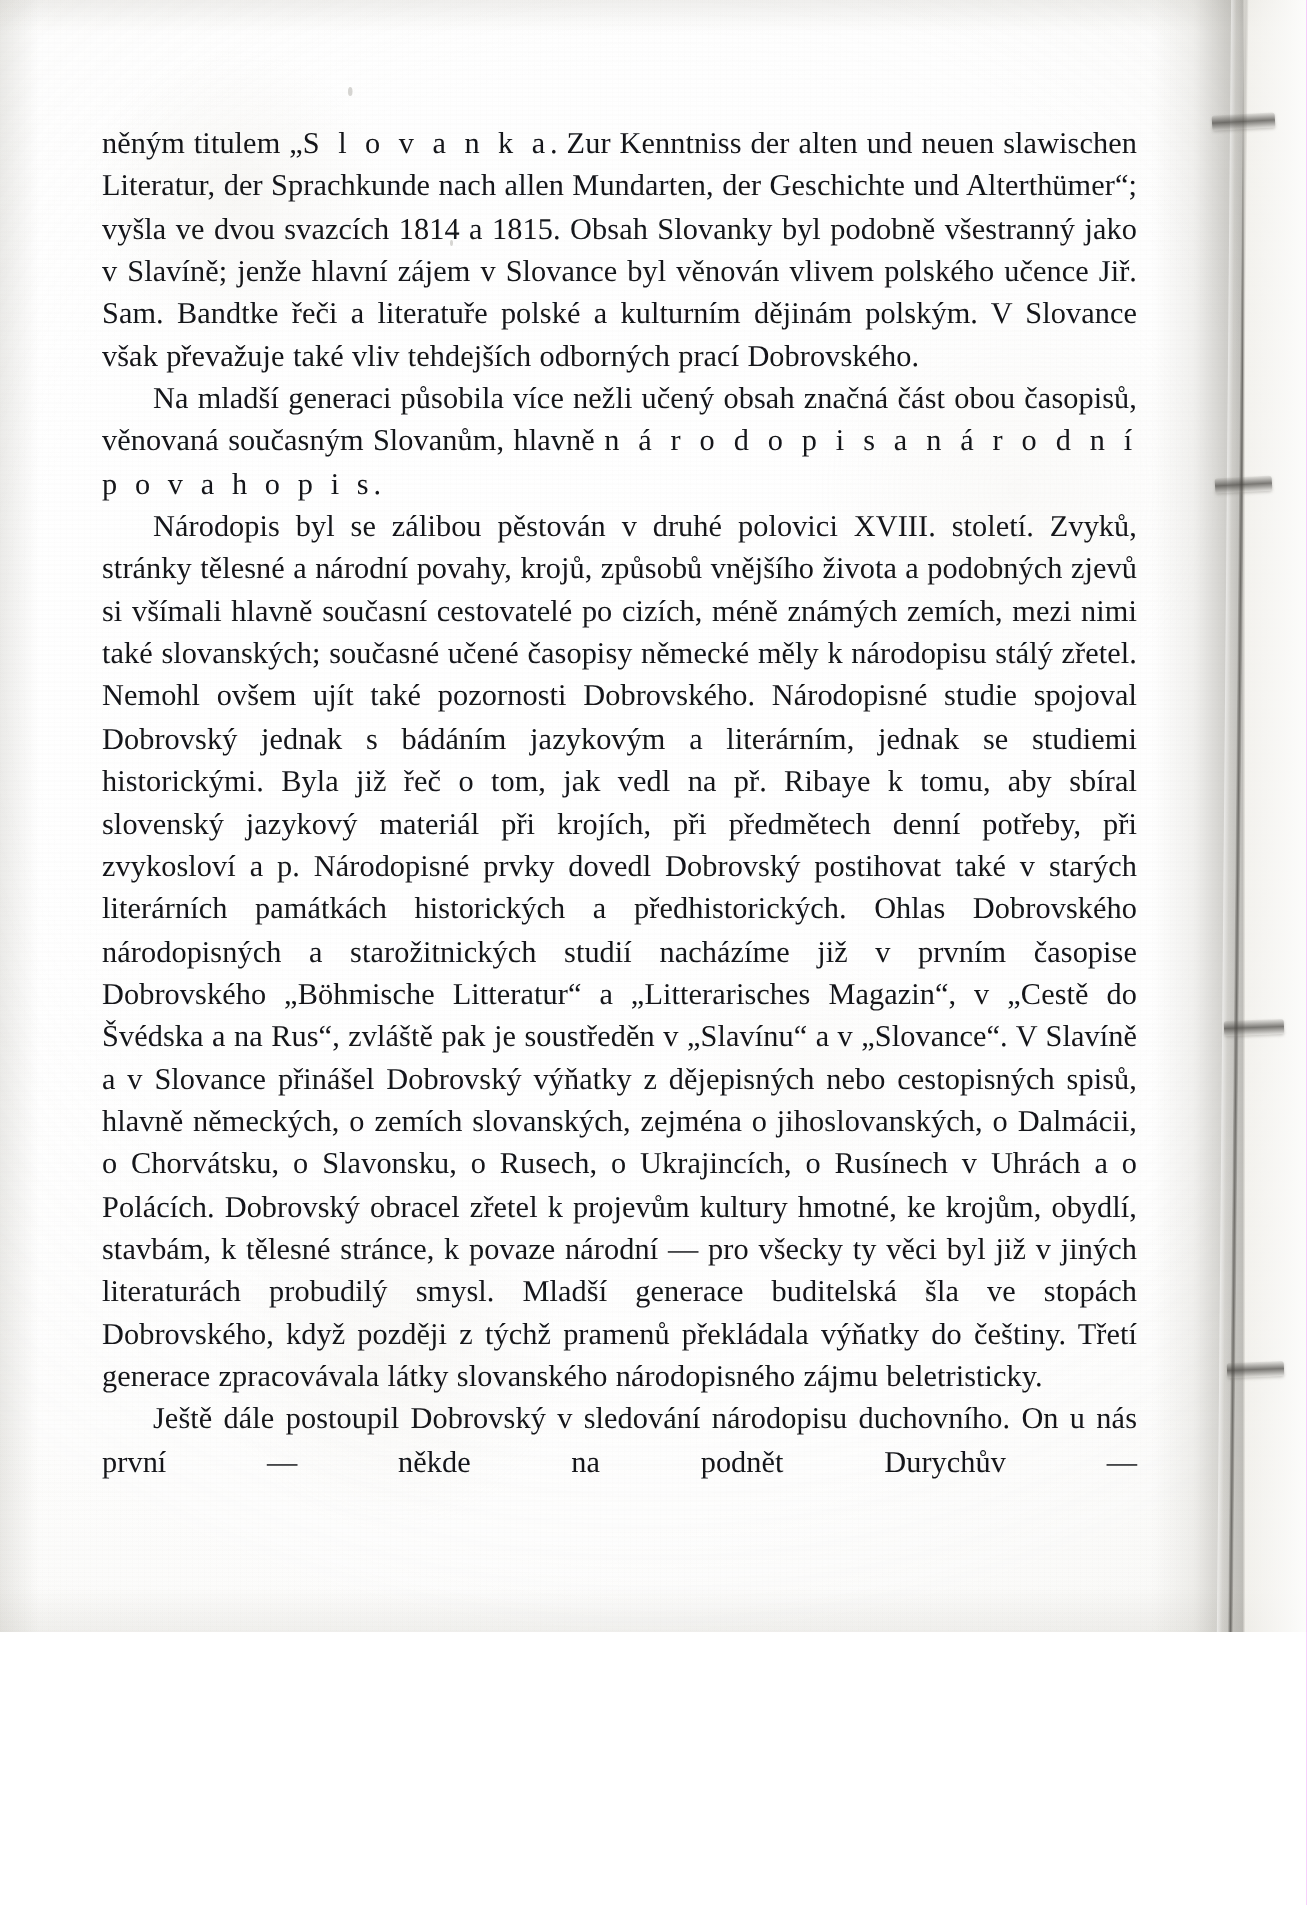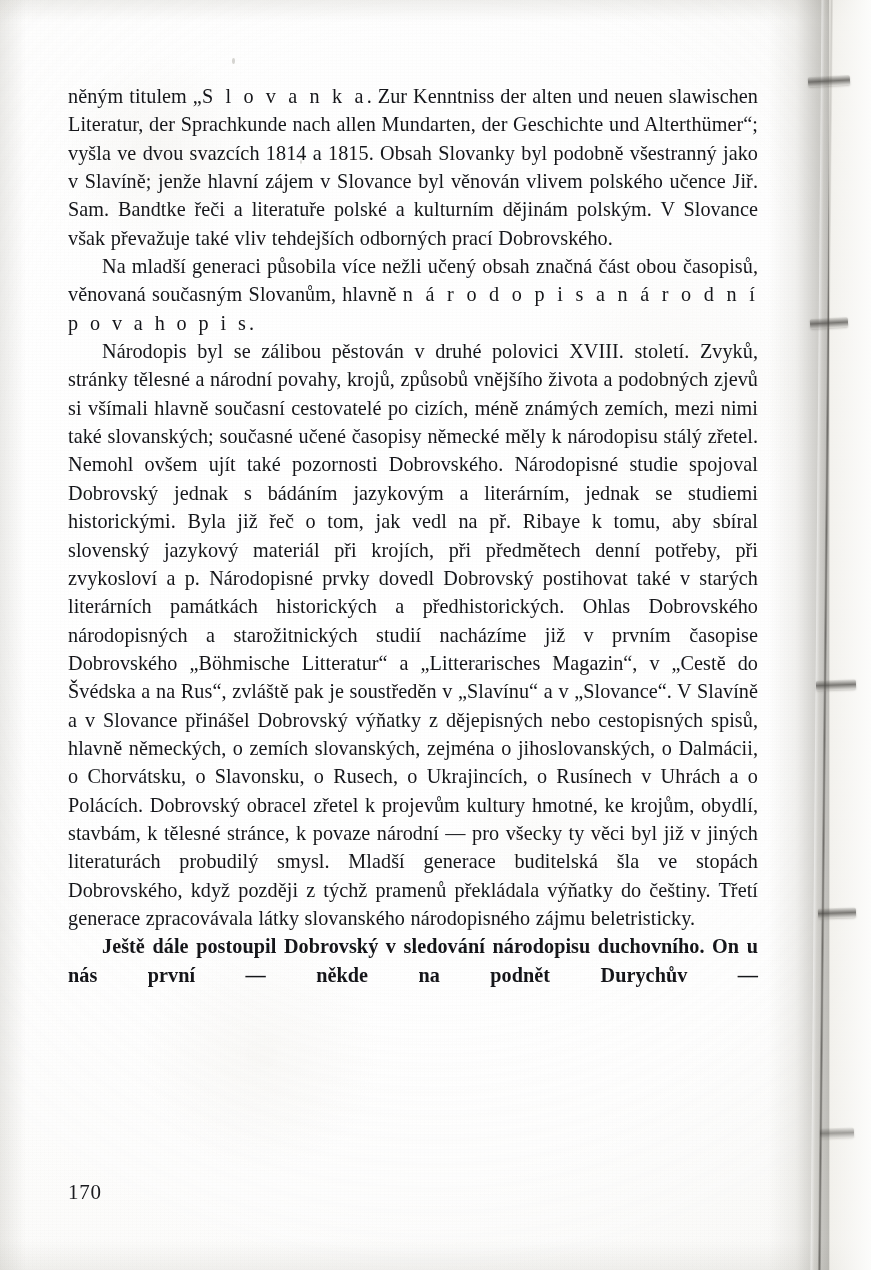--- a/index.html
+++ b/index.html
@@ -6,21 +6,21 @@
     margin: 0;
     padding: 0;
     background: #ffffff;
   }
   body {
     font-family: "Liberation Serif", "DejaVu Serif", serif;
   }
   .page {
     position: relative;
     width: 871px;
-    height: 1270px;
+    height: 1088px;
     overflow: hidden;
     background: #d946ef;
   }
 
   
   .paper-base {
     position: absolute;
     inset: 0;
     background:
       radial-gradient(ellipse 120% 90% at 35% 45%, #ffffff 0%, #fefefe 55%, #f7f7f5 100%);
@@ -125,21 +125,21 @@
     font-size: 20.2px;
     line-height: 28.35px;
     color: #15161a;
     text-align: justify;
     text-align-last: left;
     letter-spacing: .06px;
     word-spacing: .4px;
     -webkit-font-smoothing: antialiased;
   }
   p.body.indent { text-indent: 34px; }
-  p.body.lastline-justify { text-align-last: justify; font-weight: bold; }
+  p.body.lastline-justify { text-align-last: justify; }
   .spaced-phrase {
     letter-spacing: 3.2px;
   }
 
   
   .ink-soften {
     position: absolute;
     inset: 0;
     pointer-events: none;
     background:

